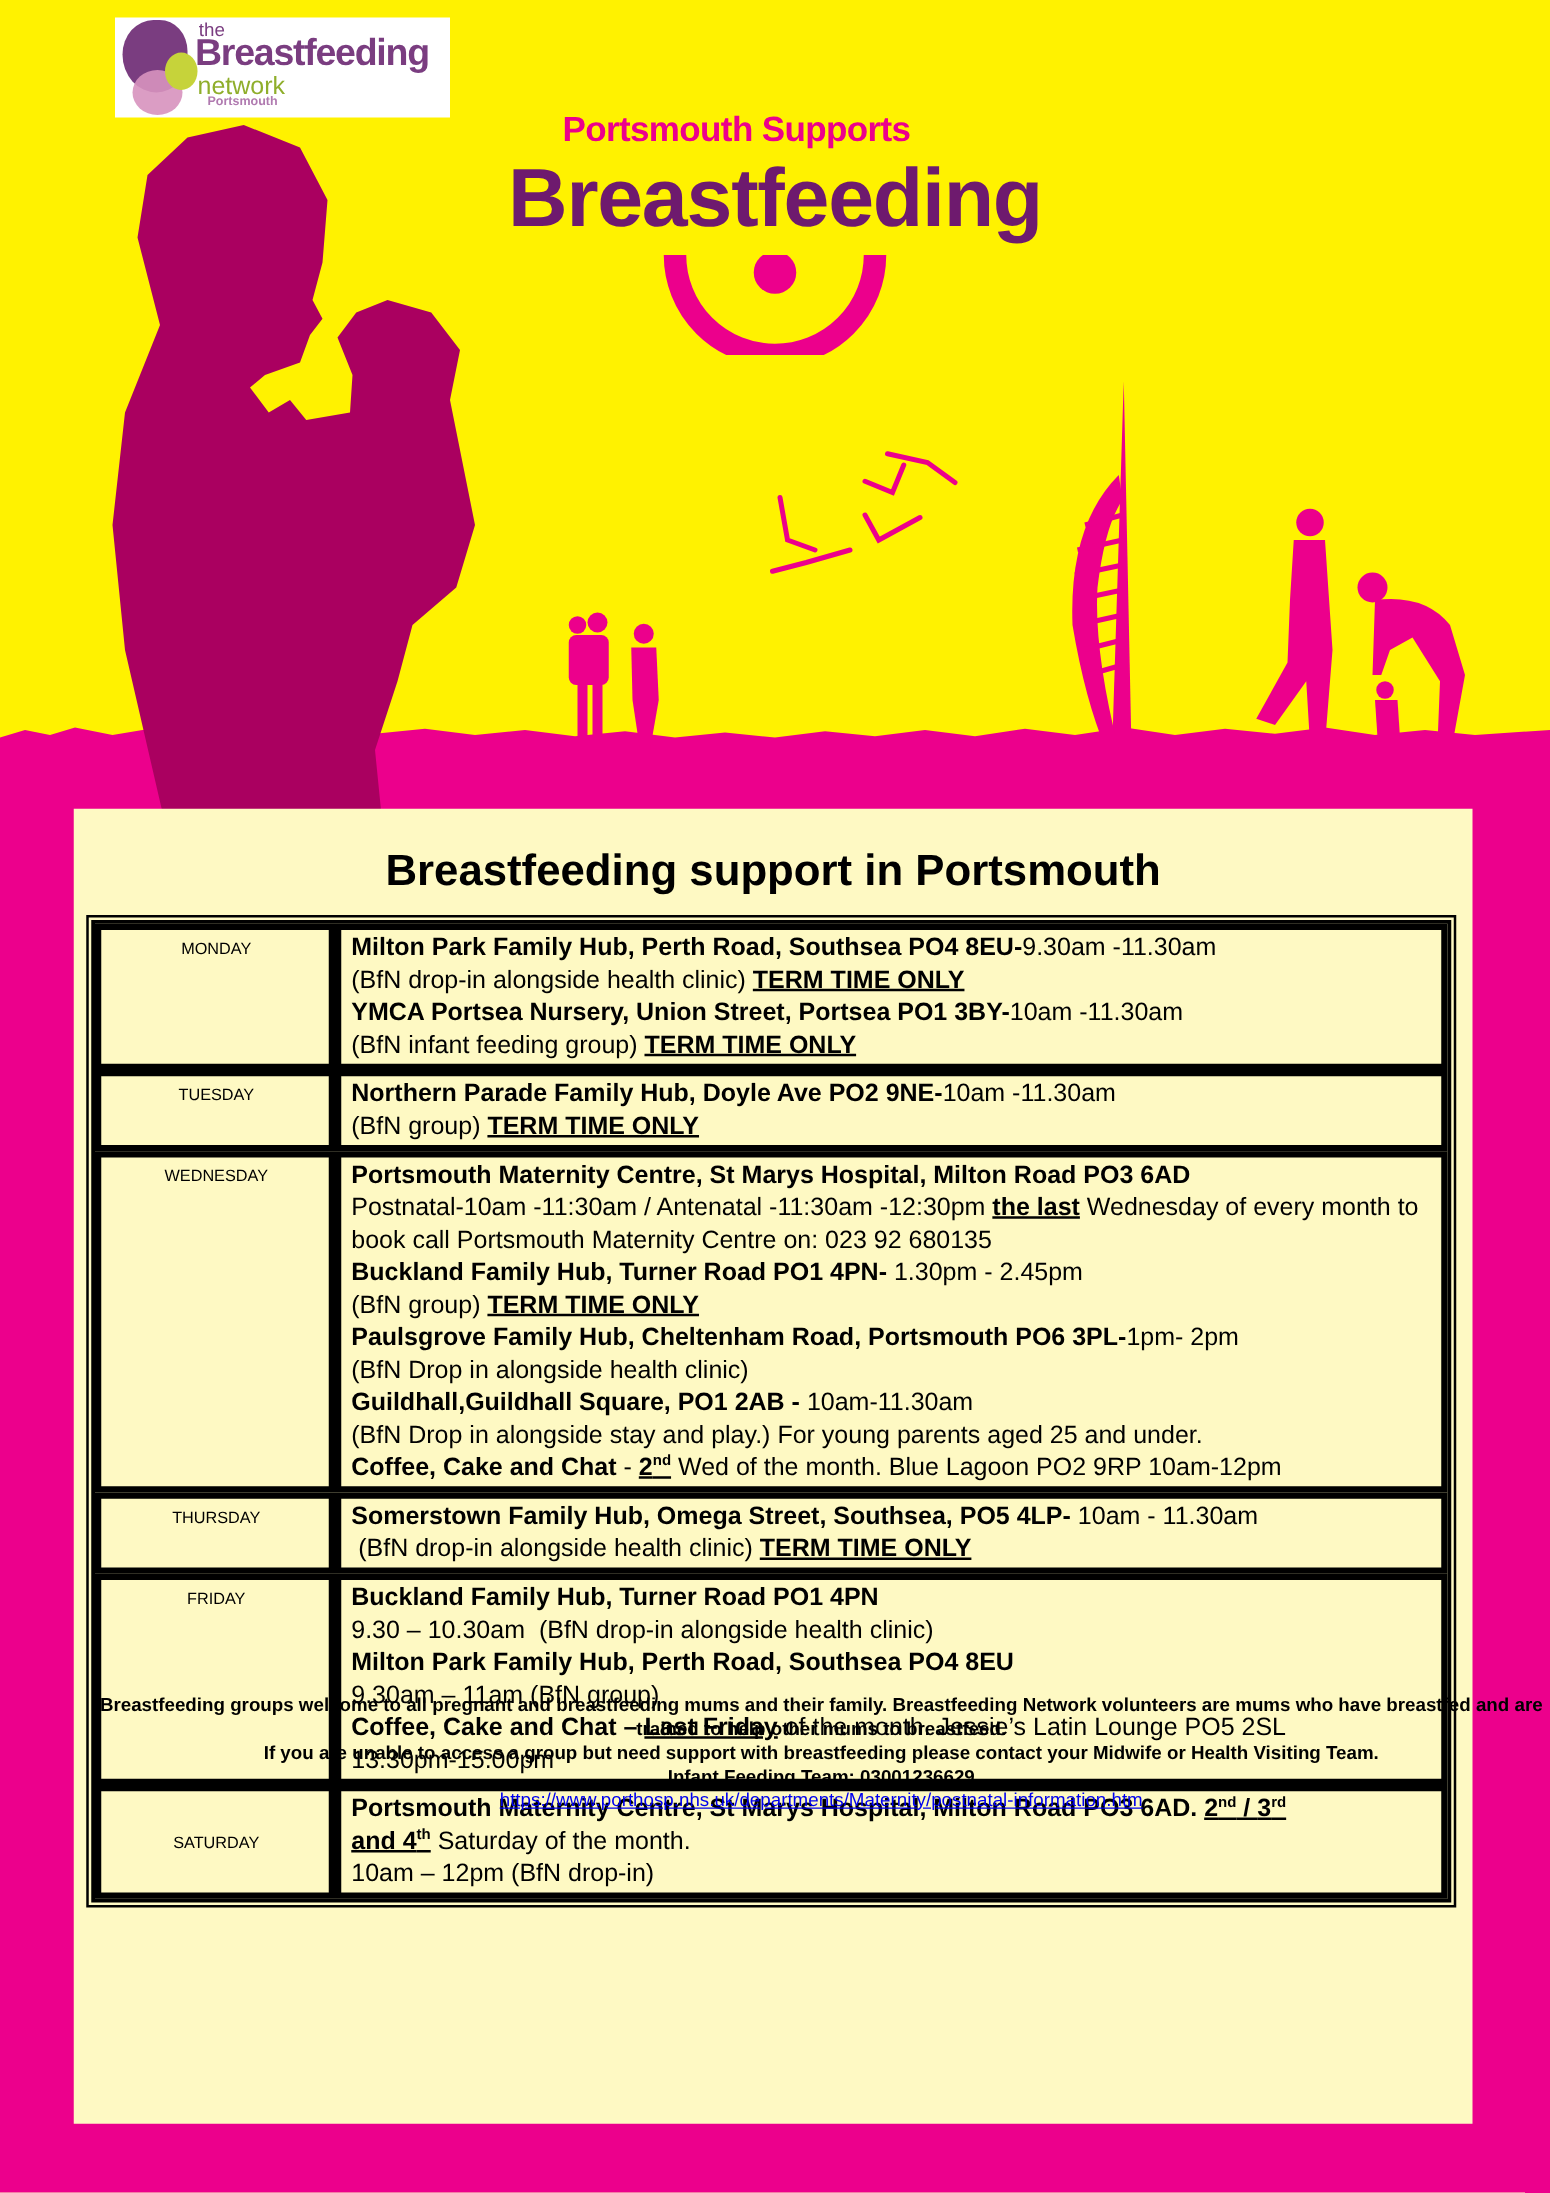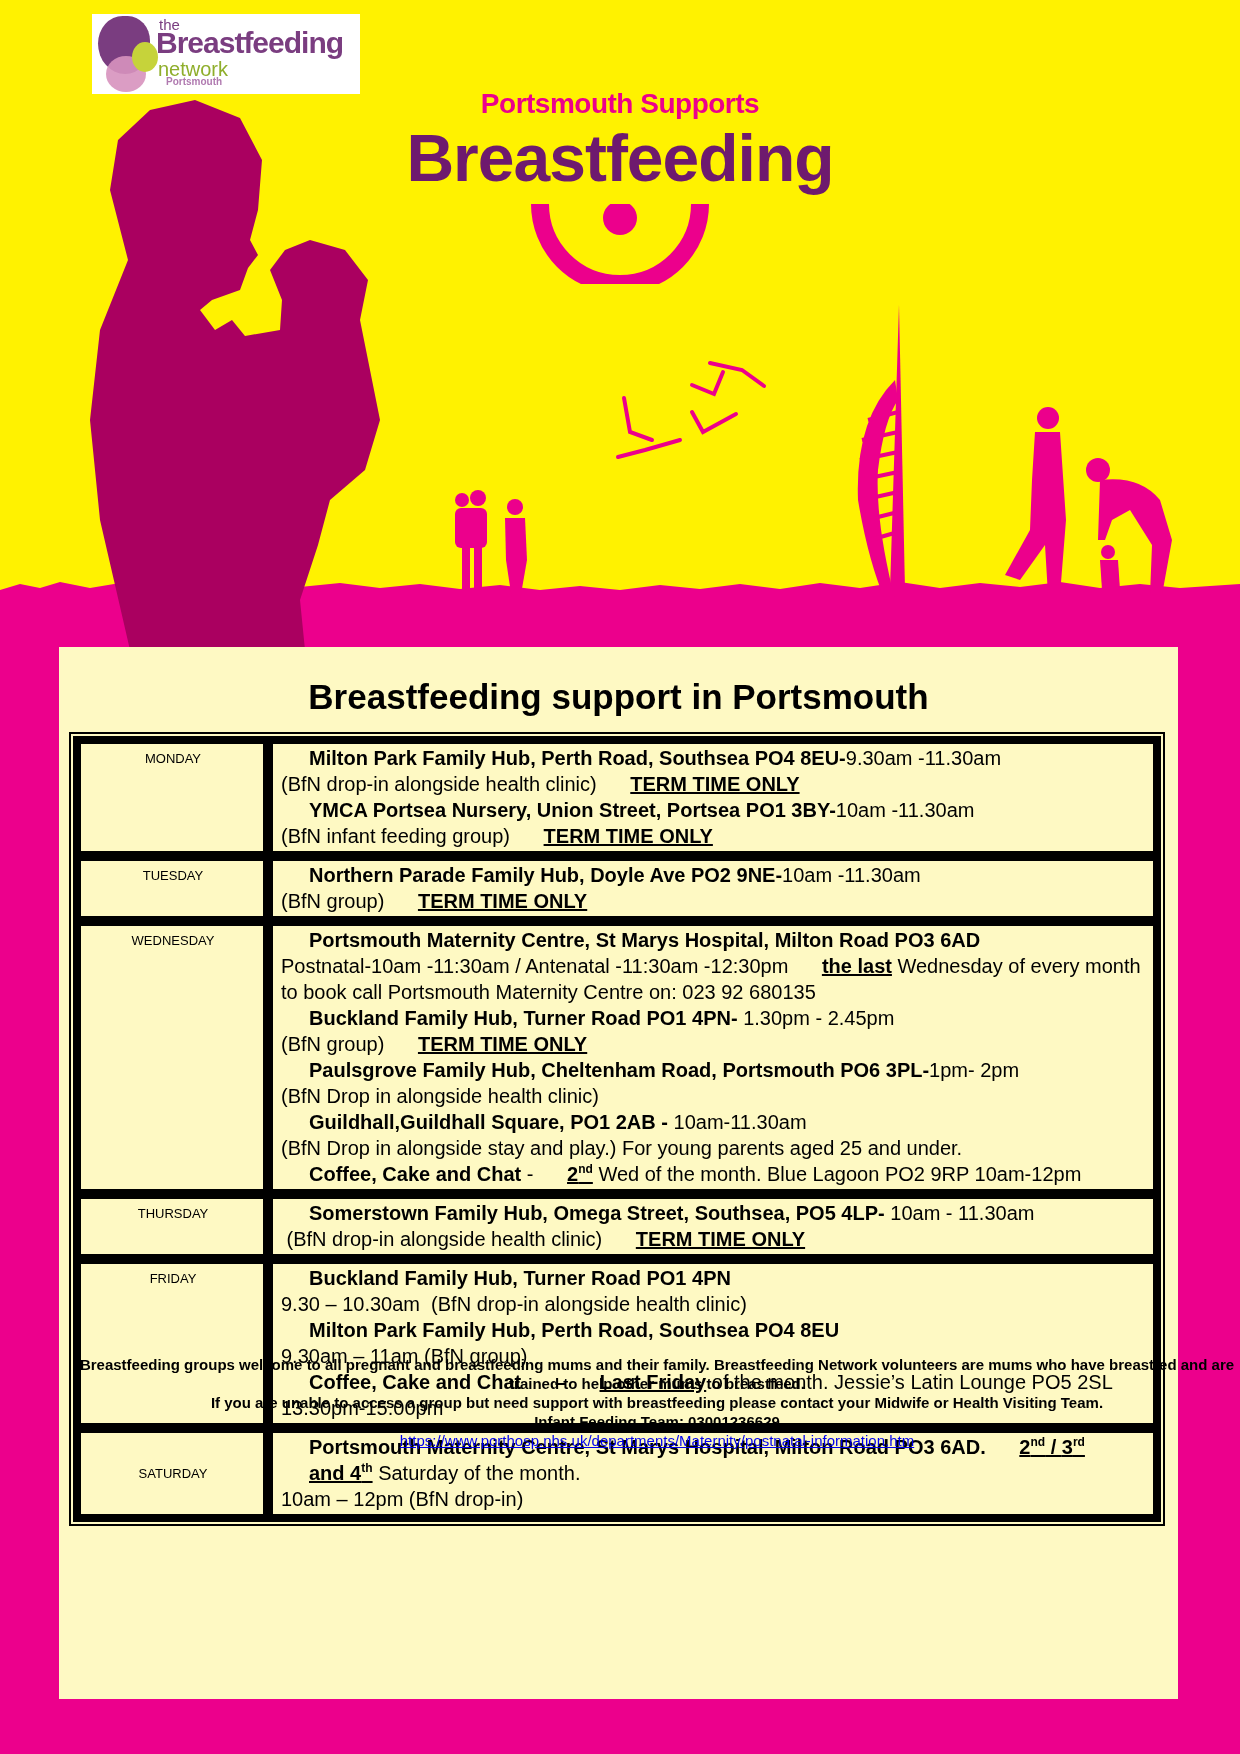--- a/index.html
+++ b/index.html
@@ -6,30 +6,30 @@
   body { width:1240px; height:1754px; position:relative; overflow:hidden; background:#EC008C; font-family:"Liberation Sans", sans-serif; }
   .sky { position:absolute; left:0; top:0; width:1240px; height:600px; background:#FFF200; }
   .logo-box { position:absolute; left:92px; top:14px; width:268px; height:80px; background:#fff; }
   .logo-blob1 { position:absolute; left:6px; top:2px; width:52px; height:58px; border-radius:50% 45% 50% 55%; background:#7a3d80; }
   .logo-blob2 { position:absolute; left:40px; top:28px; width:26px; height:30px; border-radius:50%; background:#c6d33a; }
   .logo-blob3 { position:absolute; left:14px; top:42px; width:40px; height:36px; border-radius:50%; background:#d792be; opacity:.9; }
   .logo-the { position:absolute; left:67px; top:2px; font-size:15px; color:#7a3d80; }
   .logo-bf { position:absolute; left:64px; top:12px; font-size:30px; font-weight:bold; color:#7a3d80; letter-spacing:-1px; }
   .logo-net { position:absolute; left:66px; top:44px; font-size:20px; color:#8fae2b; }
   .logo-city { position:absolute; left:74px; top:62px; font-size:10px; color:#b07ab0; font-weight:bold;text-align:center; }
-  .sub-title { position:absolute; left:450px; top:88px; width:340px; text-align:center; font-size:28px; font-weight:bold; color:#EC008C; letter-spacing:-0.5px; }
+  .sub-title { position:absolute; left:450px; top:88px; width:340px; font-size:28px; font-weight:bold; color:#EC008C; letter-spacing:-0.5px; }
   .main-title { position:absolute; left:390px; top:120px; width:460px; text-align:center; font-size:66px; font-weight:bold; color:#6E1A6E; letter-spacing:-1px; }
   .smile { position:absolute; left:530px; top:204px; width:180px; height:80px; }
   .panel { position:absolute; left:59px; top:647px; width:1119px; height:1052px; background:#fef9c3; }
   .heading { position:absolute; left:0; top:30px; width:1119px; text-align:center; font-size:35px; font-weight:bold; color:#000; }
   table.sched { position:absolute; left:14px; top:89px; width:1088px; border-collapse:separate; border-spacing:0; border:3px solid #000; outline:2px solid #000; outline-offset:2px; }
   table.sched td { border:5px solid #000; vertical-align:top; font-size:20px; line-height:26px; color:#000; padding:1px 6px 2px 8px; }
   table.sched td.day { width:168px; text-align:center; font-size:13px; padding-top:2px; }
   table.sched td.day.mid { vertical-align:middle; }
-  .b { font-weight:bold;margin-left:28px; }
+  .b { font-weight:bold; }
   .u { text-decoration:underline; text-decoration-thickness:2px; }
   sup { font-size:12px; line-height:0; }
   .footer { position:absolute; left:0; top:863px; width:1196px; text-align:center; font-size:15px; line-height:19px; font-weight:bold; color:#000; }
   .footer a { color:#0000EE; font-weight:normal; text-decoration:underline; }
   .illus { position:absolute; left:0; top:0; width:1240px; height:650px; }
 </style>
 </head>
 <body>
 
 <div class="sky"></div>

